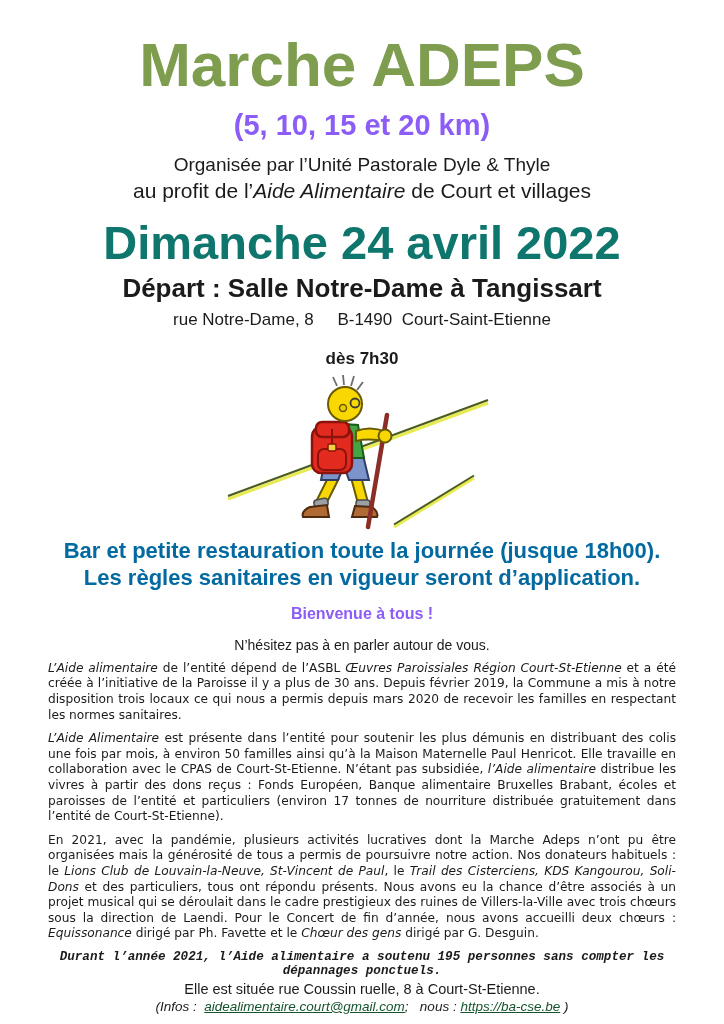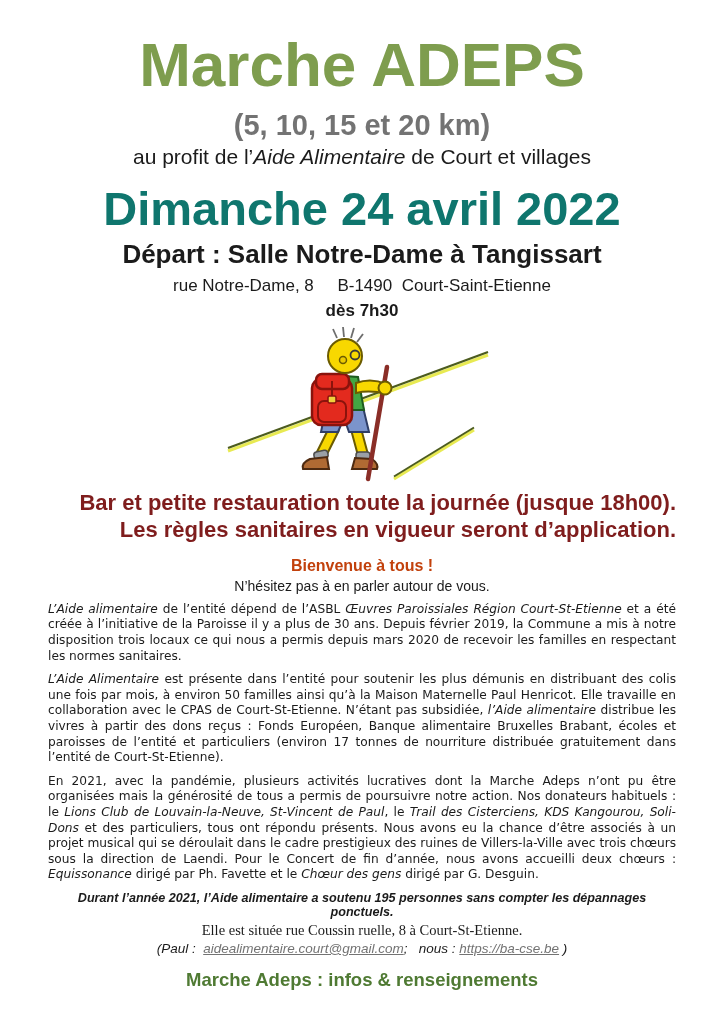--- a/index.html
+++ b/index.html
@@ -14,80 +14,81 @@
     box-sizing: border-box;
     width: 724px; height: 1024px;
     padding: 26px 48px 10px 48px;
     text-align: center;
   }
   .title {
     font-size: 62px; font-weight: bold; color: #7e9d4e;
     line-height: 1.05; letter-spacing: 0px; margin-top: 6px;
   }
   .distances {
-    font-size: 29px; font-weight: bold; color: #737373; margin-top: 12px;
+    font-size: 29px; font-weight: bold; color: #8b5cf6; margin-top: 12px;
   }
   .organizer {
     font-size: 19px; color: #1b1b1b; margin-top: 12px;
   }
   .profit {
     font-size: 21px; font-weight: normal; margin-top: 3px;
   }
   .date {
     font-size: 47px; font-weight: bold; color: #0f766e; margin-top: 14px; line-height: 1.1;
   }
   .depart {
     font-size: 26px; font-weight: bold; margin-top: 4px;
   }
   .address {
     font-size: 17px; margin-top: 6px; white-space: pre;
   }
   .time {
-    font-size: 17px; font-weight: bold; margin-top: 5px;
+    font-size: 17px; font-weight: bold; margin-top: 19px;
   }
   .hiker-wrap { margin: 6px auto 0 auto; width: 280px; height: 158px; }
   .bar-line, .rules-line {
-    font-size: 22px; font-weight: bold; color: #7f1d1d; line-height: 1.25; text-align: right;
+    font-size: 22px; font-weight: bold; color: #0369a1; line-height: 1.25;
   }
   .bar-line { margin-top: 4px; }
   .welcome {
-    font-size: 16px; font-weight: bold; color: #c2410c; margin-top: 13px;
+    font-size: 16px; font-weight: bold; color: #8b5cf6; margin-top: 13px;
   }
-  .spread { font-size: 14px; margin-top: 3px; }
+  .spread { font-size: 14px; margin-top: 14px; }
   .body-paragraphs {
     margin-top: 8px; text-align: justify;
     font-family: "DejaVu Sans", sans-serif;
     font-size: 12.2px; line-height: 15.6px;
   }
   .body-paragraphs p { margin: 8px 0 8px 0; }
   .seg-italic { font-style: italic; }
   .support {
-    font-family: Liberation Sans, sans-serif;
+    font-family: Liberation Mono, monospace;
     font-size: 12.6px; font-weight: bold; font-style: italic;
     margin-top: 2px;
   }
-  .location { font-size: 14.5px; margin-top: 3px; font-family: Liberation Serif, serif; }
+  .location { font-size: 14.5px; margin-top: 3px; }
   .infos {
     font-size: 13.5px; font-style: italic; margin-top: 2px; white-space: pre;
   }
-  .infos a { color: #737373; text-decoration: underline; }
+  .infos a { color: #14532d; text-decoration: underline; }
   .contact-header, .contact-numbers {
     font-size: 18.5px; font-weight: bold; color: #4f7a33; line-height: 1.3;
   }
   .contact-header { margin-top: 12px; }
 </style>
 </head>
 <body>
 
 <div class="page">
 
   <div class="title">Marche ADEPS</div>
 
   <div class="distances">(5, 10, 15 et 20 km)</div>
 
+  <div class="organizer">Organisée par l’Unité Pastorale Dyle &amp; Thyle</div>
 
   <div class="profit"><span>au profit de l’</span><span class="seg-italic">Aide Alimentaire</span><span> de Court et villages</span></div>
 
   <div class="date">Dimanche 24 avril 2022</div>
 
   <div class="depart">Départ : Salle Notre-Dame à Tangissart</div>
 
   <div class="address">rue Notre-Dame, 8     B-1490  Court-Saint-Etienne</div>
 
   <div class="time">dès 7h30</div>
@@ -146,17 +147,17 @@
 
   <div class="body-paragraphs">
     <p><span class="seg-italic">L’Aide alimentaire</span><span> de l’entité dépend de l’ASBL </span><span class="seg-italic">Œuvres Paroissiales Région Court-St-Etienne</span><span> et a été créée à l’initiative de la Paroisse il y a plus de 30 ans. Depuis février 2019, la Commune a mis à notre disposition trois locaux ce qui nous a permis depuis mars 2020 de recevoir les familles en respectant les normes sanitaires.</span></p>
     <p><span class="seg-italic">L’Aide Alimentaire</span><span> est présente dans l’entité pour soutenir les plus démunis en distribuant des colis une fois par mois, à environ 50 familles ainsi qu’à la Maison Maternelle Paul Henricot. Elle travaille en collaboration avec le CPAS de Court-St-Etienne. N’étant pas subsidiée, </span><span class="seg-italic">l’Aide alimentaire</span><span> distribue les vivres à partir des dons reçus : Fonds Européen, Banque alimentaire Bruxelles Brabant, écoles et paroisses de l’entité et particuliers (environ 17 tonnes de nourriture distribuée gratuitement dans l’entité de Court-St-Etienne).</span></p>
     <p><span>En 2021, avec la pandémie, plusieurs activités lucratives dont la Marche Adeps n’ont pu être organisées mais la générosité de tous a permis de poursuivre notre action. Nos donateurs habituels : le </span><span class="seg-italic">Lions Club de Louvain-la-Neuve, St-Vincent de Paul</span><span>, le </span><span class="seg-italic">Trail des Cisterciens, KDS Kangourou, Soli-Dons</span><span> et des particuliers, tous ont répondu présents. Nous avons eu la chance d’être associés à un projet musical qui se déroulait dans le cadre prestigieux des ruines de Villers-la-Ville avec trois chœurs sous la direction de Laendi. Pour le Concert de fin d’année, nous avons accueilli deux chœurs : </span><span class="seg-italic">Equissonance</span><span> dirigé par Ph. Favette et le </span><span class="seg-italic">Chœur des gens</span><span> dirigé par G. Desguin.</span></p>
   </div>
 
   <div class="support">Durant l’année 2021, l’Aide alimentaire a soutenu 195 personnes sans compter les dépannages ponctuels.</div>
   <div class="location">Elle est située rue Coussin ruelle, 8 à Court-St-Etienne.</div>
 
-  <div class="infos"><span>(Paul :  </span><a href="#">aidealimentaire.court@gmail.com</a><span>;   nous : </span><a href="#">https://ba-cse.be</a><span> )</span></div>
+  <div class="infos"><span>(Infos :  </span><a href="#">aidealimentaire.court@gmail.com</a><span>;   nous : </span><a href="#">https://ba-cse.be</a><span> )</span></div>
 
   <div class="contact-header">Marche Adeps : infos &amp; renseignements</div>
 
 </div>
 
 </body></html>

